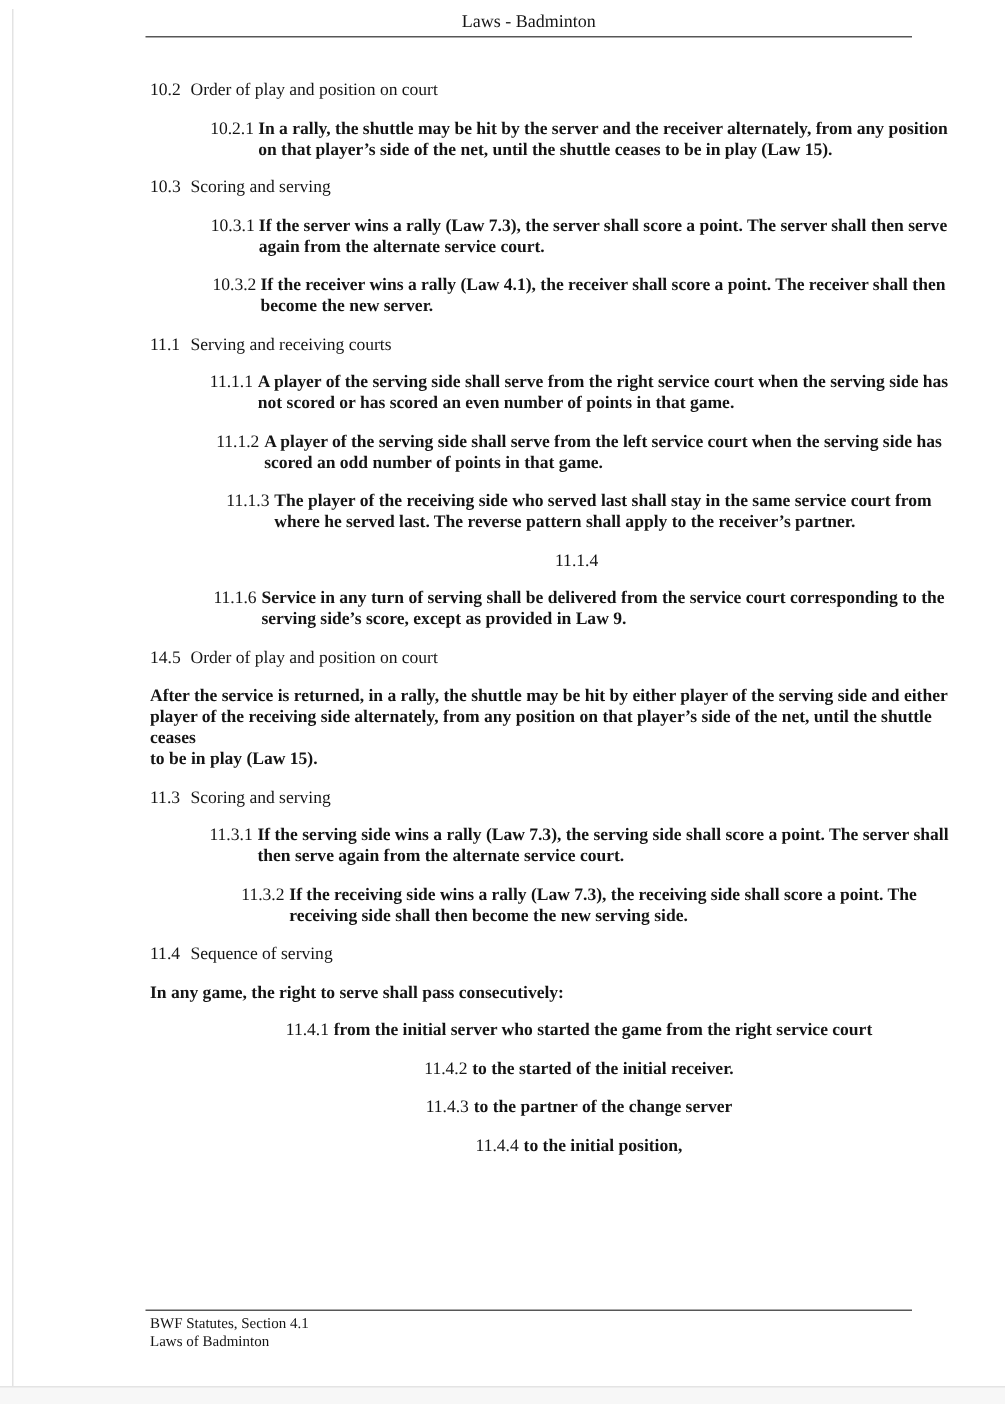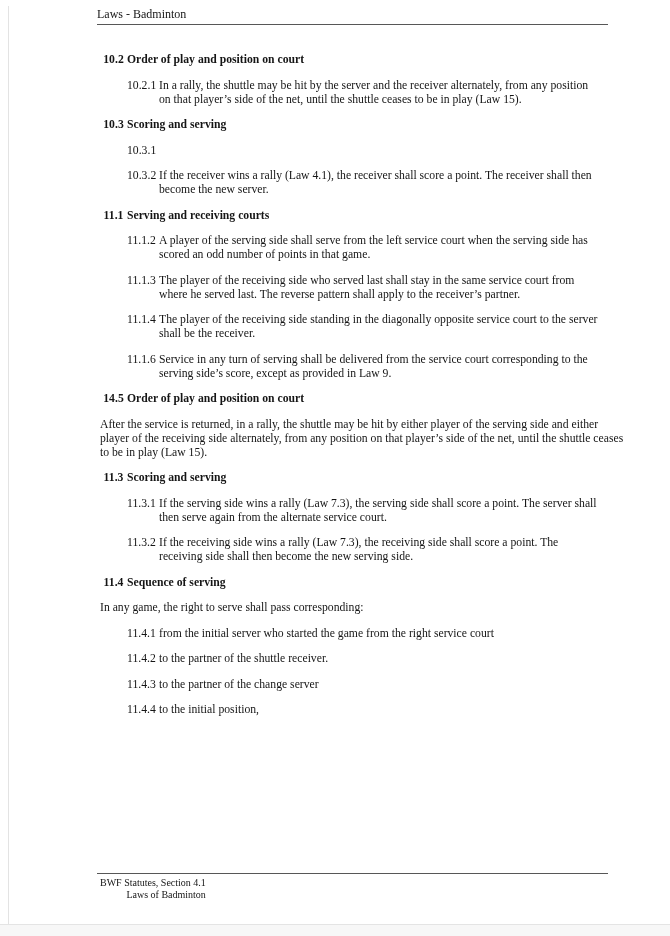--- a/index.html
+++ b/index.html
@@ -30,21 +30,21 @@
     width: 670px;
     height: 11px;
     background: #f7f7f7;
     border-top: 1px solid #e4e4e4;
   }
   .header-title {
     position: absolute;
     top: 7px;
     left: 97px;
     width: 511px;
-    text-align: left;
+    text-align: center;
     font-size: 12px;
     line-height: 14px;
   }
   .header-rule {
     position: absolute;
     top: 24px;
     left: 97px;
     width: 511px;
     height: 1px;
     background: #575757;
@@ -53,52 +53,51 @@
     position: absolute;
     top: 53px;
     left: 100px;
     width: 545px;
     font-size: 11.7px;
     line-height: 14px;
   }
   .block { margin-bottom: 11.5px; }
   .heading {
     display: flex;
-    font-weight: bold;
-    text-align: center;
+    font-weight: normal;
   }
   .heading .num {
     flex: none;
     min-width: 27px;
   }
-  .item { display: flex; }
+  .item { display: flex; justify-content: center; }
   .item .num {
     flex: none;
     min-width: 32px;
     margin-left: 27px;
   }
   .item .text,
   .para {
     white-space: pre-line;
+    font-weight: bold;
   }
   .footer-rule {
     position: absolute;
     top: 873px;
     left: 97px;
     width: 511px;
     height: 1px;
     background: #575757;
   }
   .footer-text {
     position: absolute;
     top: 877px;
     left: 100px;
     font-size: 10px;
     line-height: 12px;
-    text-align: right;
   }
 </style>
 </head>
 <body>
 
 <div class="page-edge-left"></div>
 <div class="bottom-strip"></div>
 
 <div class="header-title">Laws - Badminton</div>
 <div class="header-rule"></div>
@@ -112,44 +111,49 @@
       <span class="num">10.2.1</span>
       <span class="text">In a rally, the shuttle may be hit by the server and the receiver alternately, from any position
 on that player’s side of the net, until the shuttle ceases to be in play (Law 15).</span>
     </div>
   <div class="block heading">
       <span class="num">10.3</span>
       <span class="title">Scoring and serving</span>
     </div>
   <div class="block item">
       <span class="num">10.3.1</span>
+      <span class="text">If the server wins a rally (Law 7.3), the server shall score a point.  The server shall then serve
+again from the alternate service court.</span>
     </div>
   <div class="block item">
       <span class="num">10.3.2</span>
       <span class="text">If the receiver wins a rally (Law 4.1), the receiver shall score a point. The receiver shall then
 become  the new server.</span>
     </div>
   <div class="block heading">
       <span class="num">11.1</span>
       <span class="title">Serving and receiving courts</span>
     </div>
   <div class="block item">
+      <span class="num">11.1.1</span>
+      <span class="text">A player of the serving side shall serve from the right service court when the serving side has
+not scored or has scored an even number of points in that game.</span>
+    </div>
+  <div class="block item">
       <span class="num">11.1.2</span>
       <span class="text">A player of the serving side shall serve from the left service court when the serving side has
 scored an odd number of points in that game.</span>
     </div>
   <div class="block item">
       <span class="num">11.1.3</span>
       <span class="text">The player of the receiving side who served last shall stay in the same service court from
 where he served last. The reverse pattern shall apply to the receiver’s partner.</span>
     </div>
   <div class="block item">
       <span class="num">11.1.4</span>
-      <span class="text">The player of the receiving side standing in the diagonally opposite service court to the server
-shall be the receiver.</span>
     </div>
   <div class="block item">
       <span class="num">11.1.6</span>
       <span class="text">Service in any turn of serving shall be delivered from the service court corresponding to the
 serving side’s score, except as provided in Law 9.</span>
     </div>
   <div class="block heading">
       <span class="num">14.5</span>
       <span class="title">Order of play and position on court</span>
     </div>
@@ -167,28 +171,28 @@
     </div>
   <div class="block item">
       <span class="num">11.3.2</span>
       <span class="text">If the receiving side wins a rally (Law 7.3), the receiving side shall score a point. The
 receiving side shall then become the new serving side.</span>
     </div>
   <div class="block heading">
       <span class="num">11.4</span>
       <span class="title">Sequence of serving</span>
     </div>
-  <div class="block para">In any game, the right to serve shall pass corresponding:</div>
+  <div class="block para">In any game, the right to serve shall pass consecutively:</div>
   <div class="block item">
       <span class="num">11.4.1</span>
       <span class="text">from the initial server who started the game from the right service court</span>
     </div>
   <div class="block item">
       <span class="num">11.4.2</span>
-      <span class="text">to the partner of the shuttle receiver.</span>
+      <span class="text">to the started of the initial receiver.</span>
     </div>
   <div class="block item">
       <span class="num">11.4.3</span>
       <span class="text">to the partner of the change server</span>
     </div>
   <div class="block item">
       <span class="num">11.4.4</span>
       <span class="text">to the initial position,</span>
     </div>
 </div>

